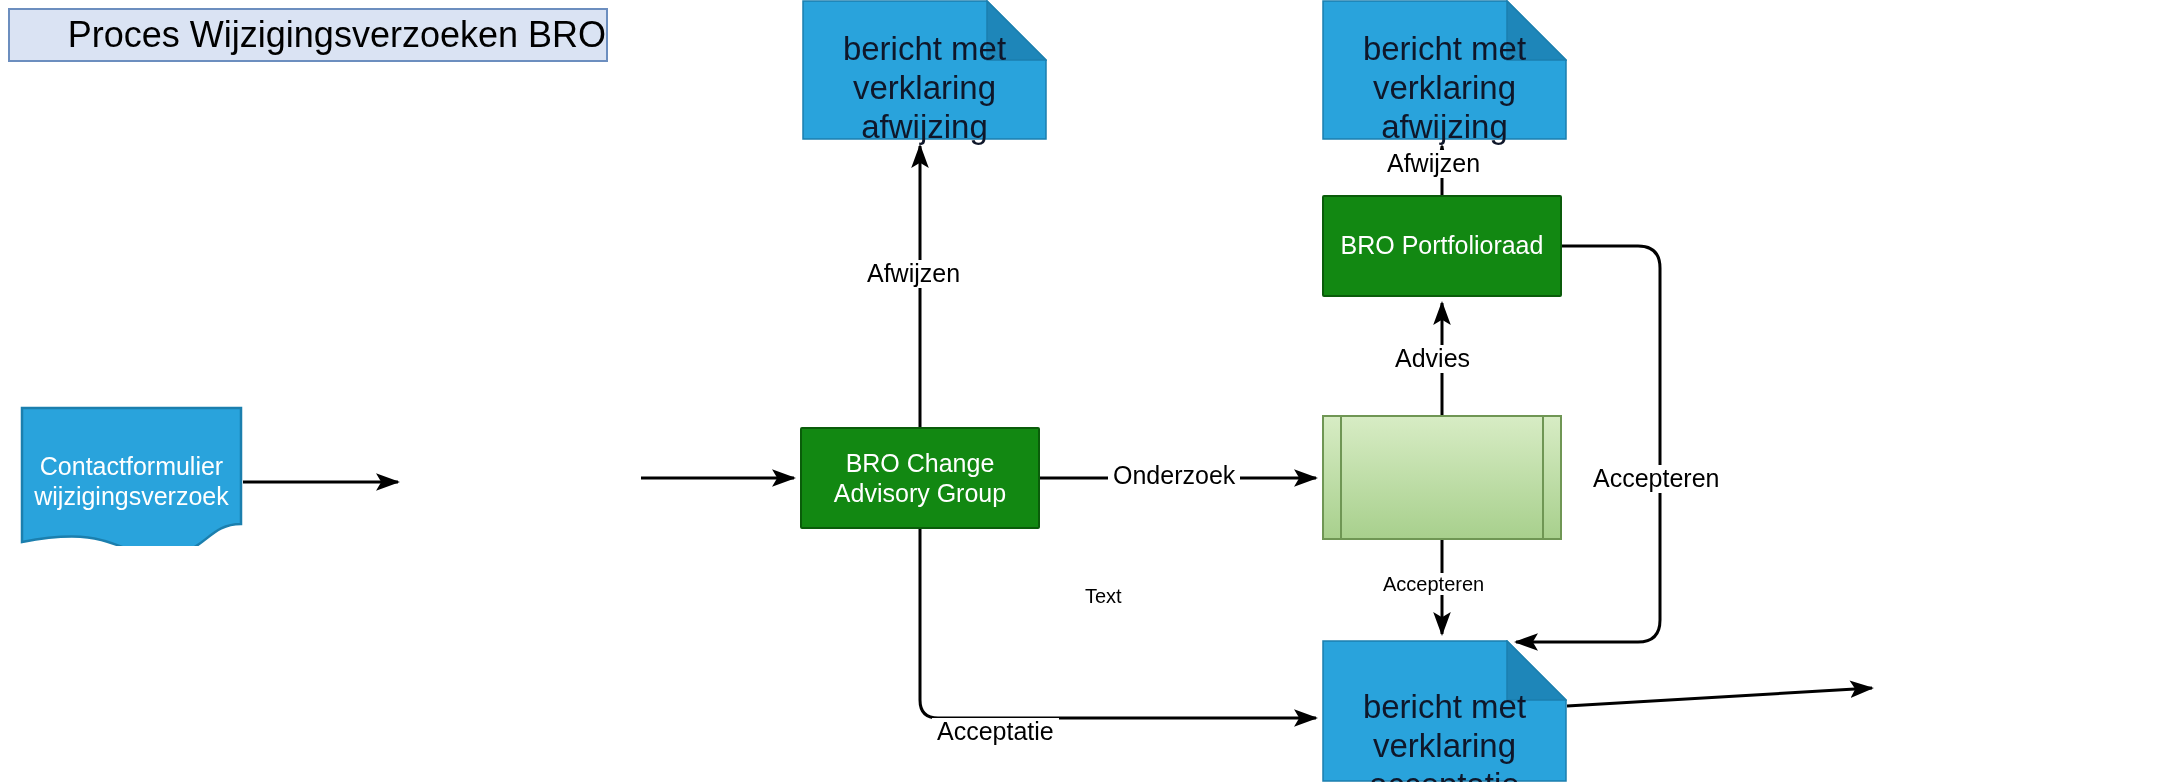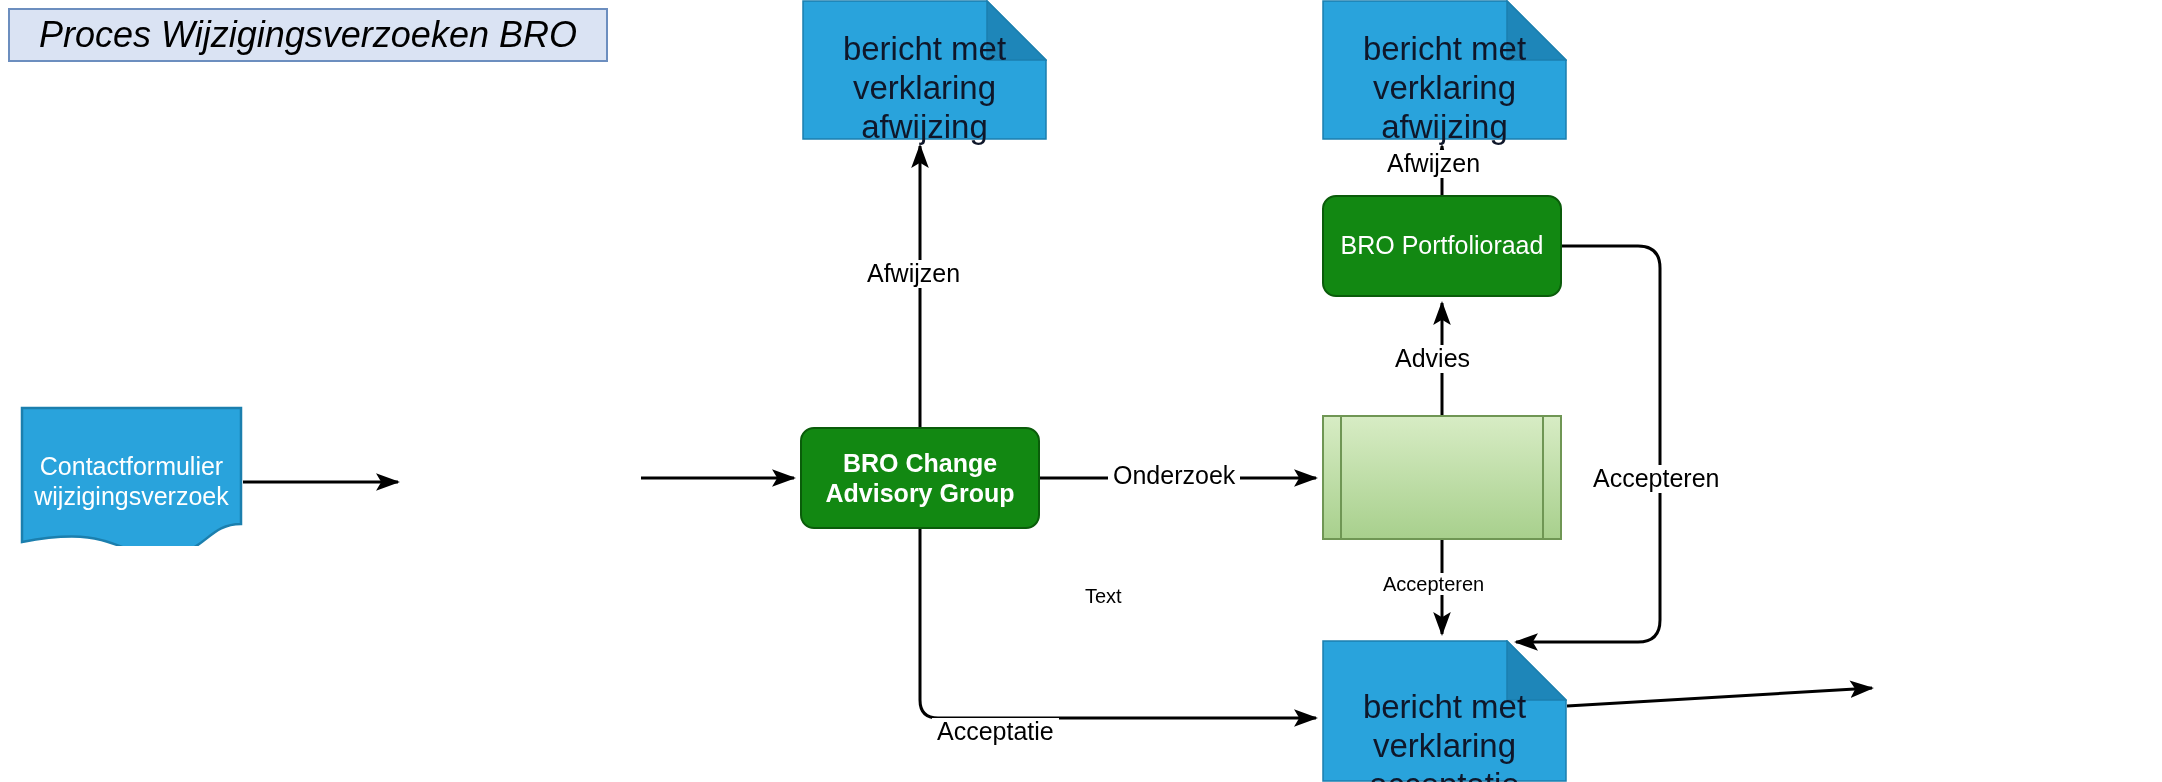--- a/index.html
+++ b/index.html
@@ -44,43 +44,42 @@
   
   #title-box {
     left: 8px;
     top: 8px;
     width: 600px;
     height: 54px;
     background: #dae3f3;
     border: 2px solid #6c8ebf;
   }
   #title-box .node-label {
-    text-align: center;
+    text-align: right;
     font-size: 36px;
     color: #000000;
-    font-style: italic;
   }
 
   
   #contactformulier {
     left: 20px;
     top: 406px;
     width: 223px;
     height: 140px;
   }
   #contactformulier .node-label {
     top: 46px;
     transform: none;
     font-size: 25px;
     color: #ffffff;
   }
 
   
   .rounded-box {
-    border-radius: 14px;
+    border-radius: 2px;
   }
   #servicedesk {
     left: 404px;
     top: 427px;
     width: 237px;
     height: 100px;
     background: #e8a317;
     border: 2px solid #b8820f;
   }
   #servicedesk .node-label {
@@ -91,21 +90,20 @@
     left: 800px;
     top: 427px;
     width: 240px;
     height: 102px;
     background: #128812;
     border: 2px solid #0a5c0a;
   }
   #cab .node-label {
     font-size: 25px;
     color: #ffffff;
-    font-weight: bold;
   }
   #portfolioraad {
     left: 1322px;
     top: 195px;
     width: 240px;
     height: 102px;
     background: #128812;
     border: 2px solid #0a5c0a;
   }
   #portfolioraad .node-label {

